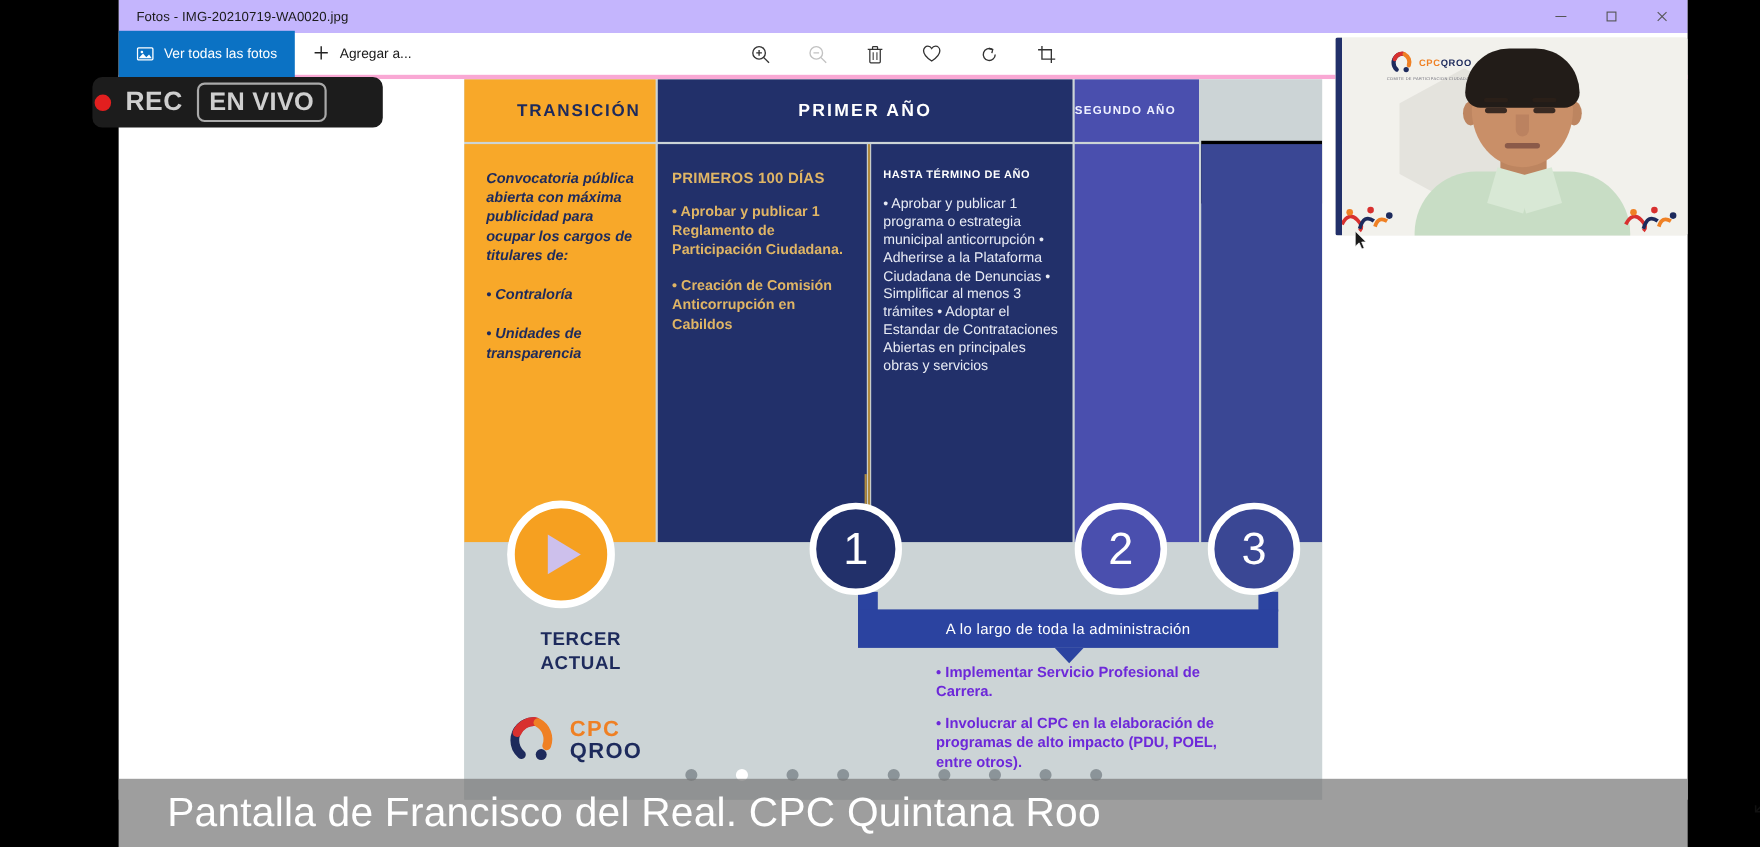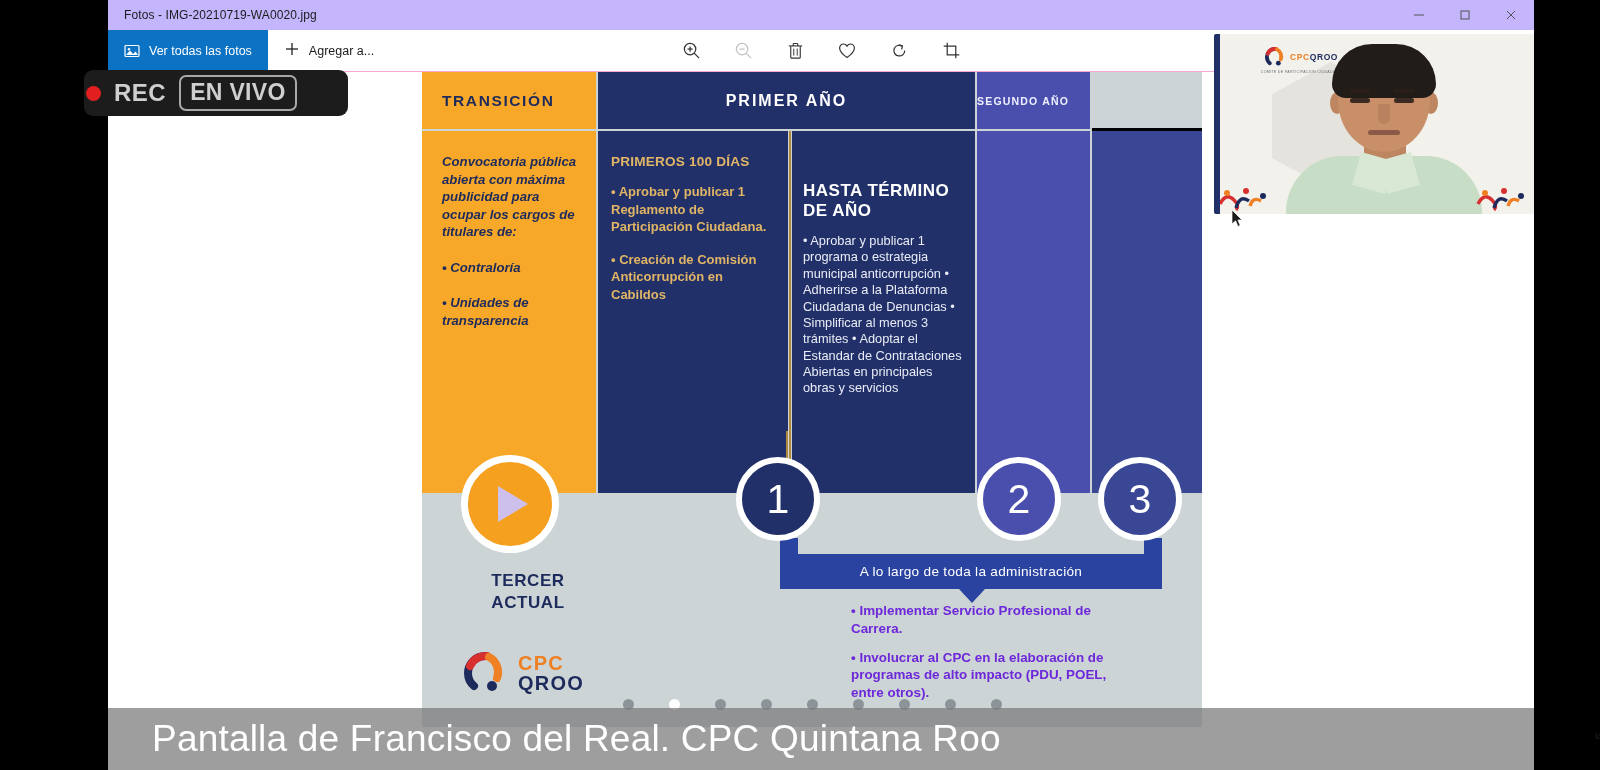--- a/index.html
+++ b/index.html
@@ -20,21 +20,21 @@
   .titlebar .tt {
     font-size:12px; color:#1b1b1b; padding-left:16px; letter-spacing:.1px;
   }
   .wincontrols { position:absolute; right:0; top:0; height:30px; display:flex; }
   .wc { width:46px; height:30px; display:flex; align-items:center; justify-content:center;
         color:#555; font-size:12px; }
   .wc svg { display:block; }
 
   .cmdbar {
     position:relative; height:42px; background:#ffffff;
-    display:flex; align-items:center; border-bottom:1px solid #f9a8d4;
+    display:flex; align-items:center; border-bottom:4px solid #f9a8d4;
   }
   .tab-all {
     height:42px; background:#0b72c4; color:#fff; display:flex; align-items:center;
     gap:9px; padding:0 16px; font-size:12.5px;
   }
   .tab-all .ic { display:flex; align-items:center; }
   .btn-add {
     display:flex; align-items:center; gap:9px; padding:0 16px; height:42px;
     font-size:12.5px; color:#1b1b1b;
   }
@@ -48,21 +48,21 @@
   
   .stage { position:absolute; left:0; top:72px; width:1426px; height:655px; background:#fff; }
   .slide {
     position:absolute; left:314px; top:0px; width:780px; height:655px;
     background:#ccd4d6; overflow:hidden;
   }
 
   
   .hdr { position:absolute; top:0; left:0; width:780px; height:57px; }
   .h-tr  { position:absolute; left:0;   top:0; width:174px; height:57px; background:#f8a829;
-           display:flex; align-items:center; }
+           display:flex; align-items:center;padding-left:28px; }
   .h-tr span { padding-left:20px; color:#1d2a5c; font-size:15.5px; font-weight:bold; letter-spacing:1.6px; }
   .h-pa  { position:absolute; left:176px; top:0; width:377px; height:57px; background:#22306a;
            display:flex; align-items:center; justify-content:center; }
   .h-pa span { color:#ffffff; font-size:16px; font-weight:bold; letter-spacing:2px; }
   .h-sa  { position:absolute; left:555px; top:0; width:113px; height:57px; background:#4a4fae;
            display:flex; align-items:center; justify-content:flex-start; }
   .h-sa span { color:#eef0ff; font-size:10.5px; font-weight:bold; letter-spacing:1.2px; }
   .h-ta  { position:absolute; left:670px; top:16px; width:110px; height:57px; background:#000000;
            display:flex; align-items:center; justify-content:center;margin-top:40px; }
   .h-ta span { color:#eef0ff; font-size:10.5px; font-weight:bold; letter-spacing:1.2px; }
@@ -75,21 +75,21 @@
   .c-tr .txt p.gap { margin-top:18px; }
 
   .c-100 { position:absolute; left:176px; top:0; width:190px; height:362px; background:#22306a; }
   .c-100 .hh { padding:23px 10px 0 13px; color:#e0b565; font-size:13.6px; font-weight:bold; letter-spacing:.2px;}
   .c-100 .txt { padding:14px 8px 0 13px; color:#e0b565; font-size:13px; line-height:1.35; font-weight:bold; }
   .c-100 .txt p.gap { margin-top:15px; }
 
   .c-div { position:absolute; left:367px; top:0; width:2px; height:362px; background:#b08a3e; }
 
   .c-fin { position:absolute; left:370px; top:0; width:183px; height:362px; background:#22306a; }
-  .c-fin .hh { padding:23px 8px 0 11px; color:#ffffff; font-size:17px; font-weight:bold; letter-spacing:.5px;margin-top:27px; }
+  .c-fin .hh { padding:23px 8px 0 11px; color:#ffffff; font-size:10px; font-weight:bold; letter-spacing:.5px; }
   .c-fin .txt { padding:12px 8px 0 11px; color:#e9ecf5; font-size:12.8px; line-height:1.28; }
 
   .c-sa { position:absolute; left:555px; top:0; width:113px; height:362px; background:#4a4fae; }
   .c-ta { position:absolute; left:670px; top:0; width:110px; height:362px; background:#3a4794; }
 
   
   .lower { position:absolute; top:421px; left:0; width:780px; height:234px; background:#ccd4d6; }
 
   
   .play-c {

